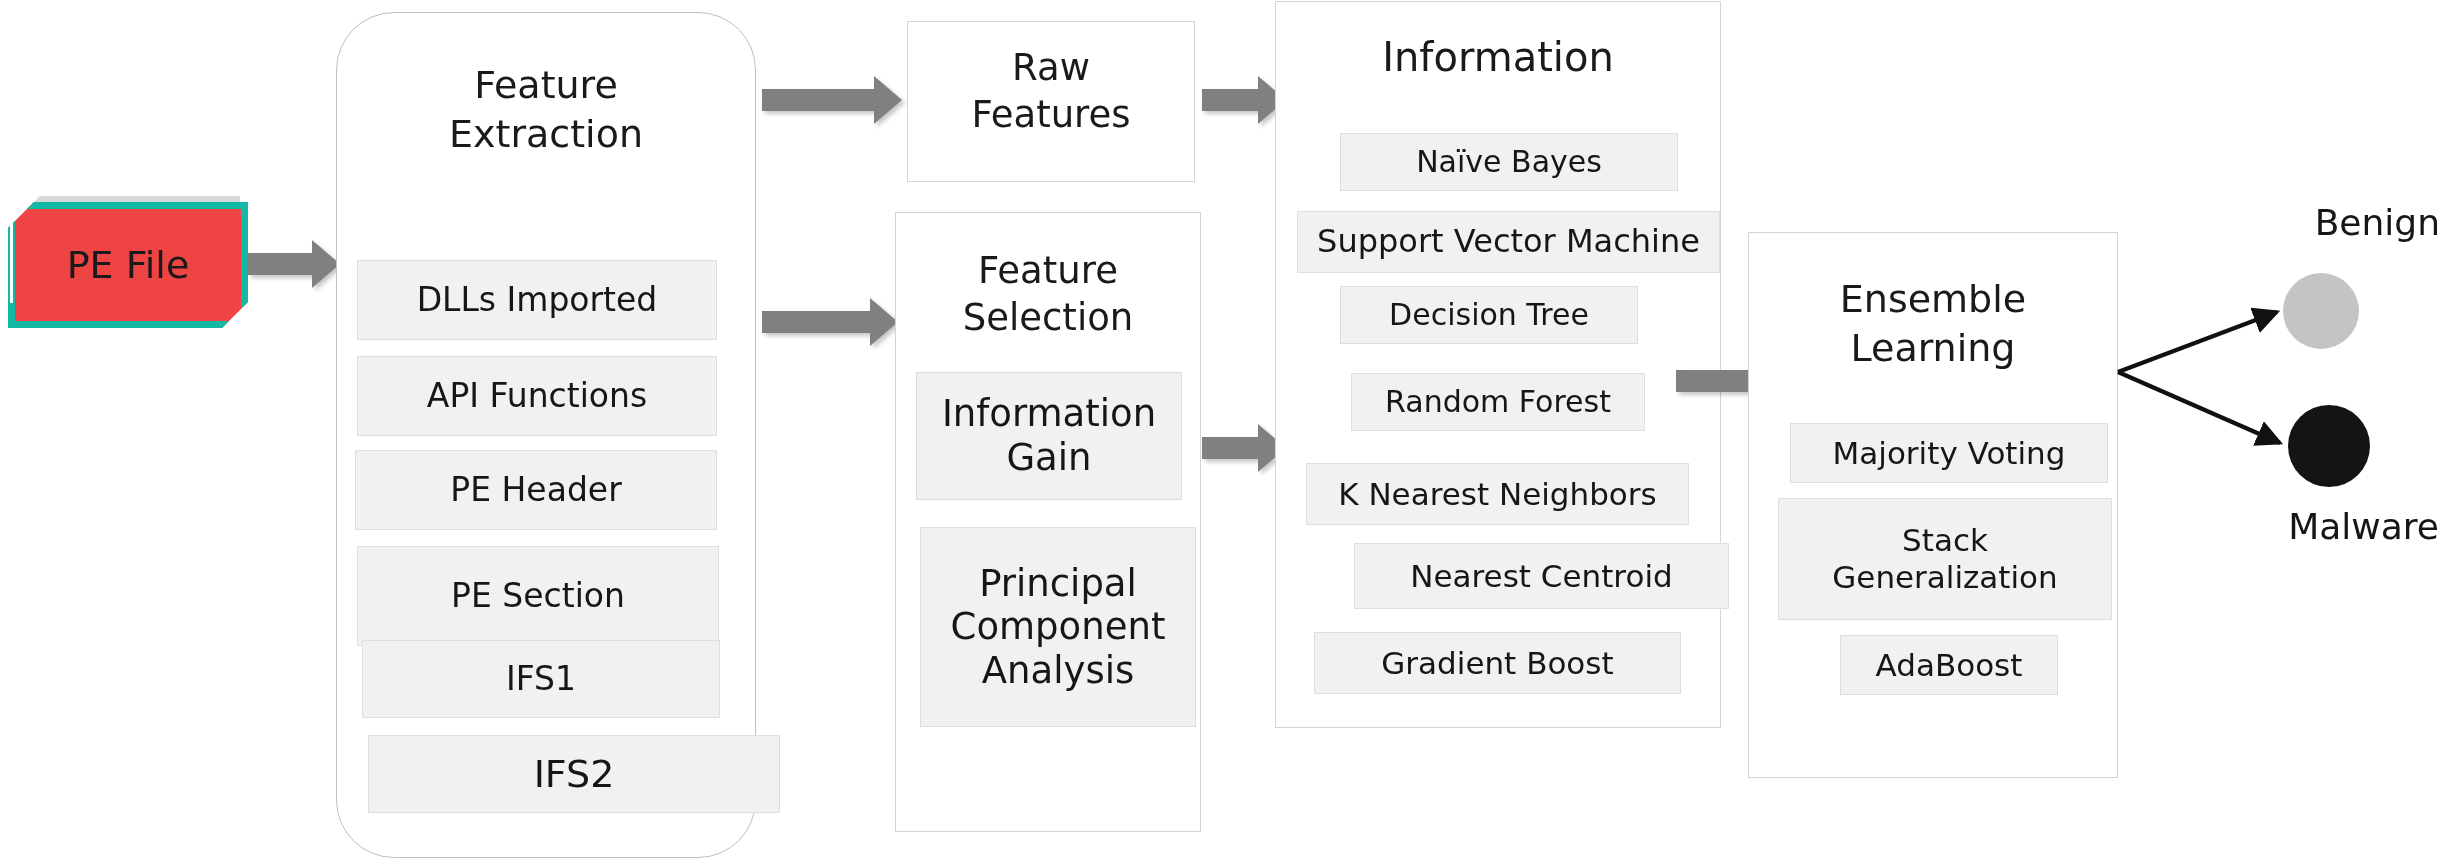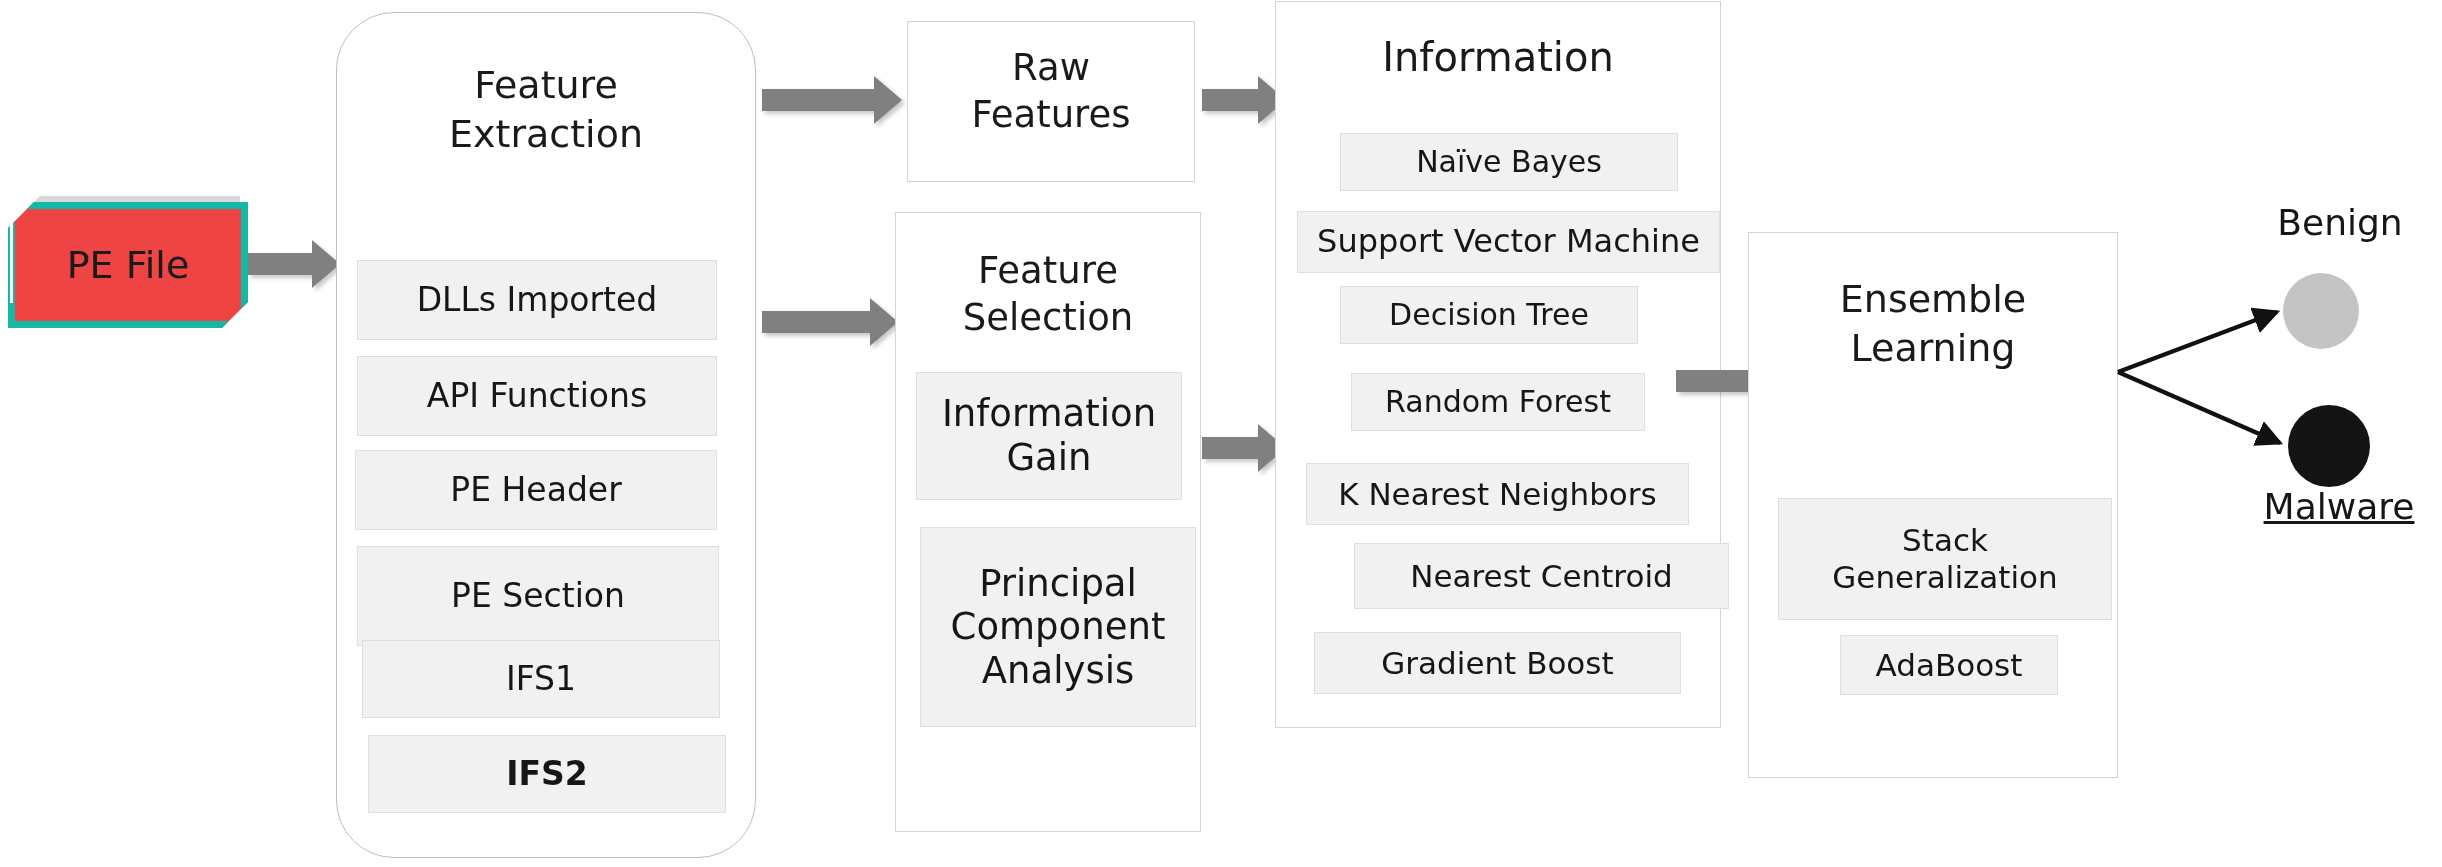--- a/index.html
+++ b/index.html
@@ -88,21 +88,21 @@
     border-bottom: 24px solid transparent;
     border-left: 28px solid #808080;
   }
 
   
   .circle { position: absolute; border-radius: 50%; }
   .out-label {
     position: absolute;
     font-size: 36px;
     color: #161616;
-    text-align: center;
+    text-align: right;
     white-space: nowrap;
   }
   svg.thin-arrows { position: absolute; left: 0; top: 0; overflow: visible; }
 </style>
 </head>
 <body>
 
 <div id="canvas">
 
   <div class="abs pefile-wrap">
@@ -133,21 +133,21 @@
   </div>
   <div class="abs chip" style="left:355px; top:450px; width:362px; height:80px; font-size:33px;">
     <span>PE Header</span>
   </div>
   <div class="abs chip" style="left:357px; top:546px; width:362px; height:100px; font-size:33px;">
     <span>PE Section</span>
   </div>
   <div class="abs chip" style="left:362px; top:640px; width:358px; height:78px; font-size:33px;">
     <span>IFS1</span>
   </div>
-  <div class="abs chip" style="left:368px; top:735px; width:358px; height:78px; font-size:33px;font-weight:bold;">
+  <div class="abs chip" style="left:368px; top:735px; width:412px; height:78px; font-size:38px;">
     <span>IFS2</span>
   </div>
 
   <div class="abs garrow" style="left:762px; top:76px; width:142px; height:48px;">
     <div class="shaft" style="left:0; top:13px; width:112px; height:22px;"></div>
     <div class="head" style="left:112px; top:0;"></div>
   </div>
 
   <div class="abs garrow" style="left:762px; top:298px; width:138px; height:48px;">
     <div class="shaft" style="left:0; top:13px; width:108px; height:22px;"></div>
@@ -217,20 +217,23 @@
     <div class="head" style="left:72px; top:0;"></div>
   </div>
 
   <div class="abs box-plain" style="left:1748px; top:232px; width:370px; height:546px;">
     <div class="box-title" style="top:42px; font-size:38px;">
       <div>Ensemble</div>
       <div>Learning</div>
     </div>
   </div>
 
+  <div class="abs chip" style="left:1790px; top:423px; width:318px; height:60px; font-size:31px;">
+    <span>Majority Voting</span>
+  </div>
   <div class="abs chip" style="left:1778px; top:498px; width:334px; height:122px; font-size:31px; padding:0 10px;">
     <span>Stack Generalization</span>
   </div>
   <div class="abs chip" style="left:1840px; top:635px; width:218px; height:60px; font-size:31px;">
     <span>AdaBoost</span>
   </div>
 
   <svg class="thin-arrows" width="2442" height="867">
     <defs>
       <marker id="blackhead" markerWidth="7" markerHeight="7" refX="5.6" refY="3.2" orient="auto" markerUnits="strokeWidth">
@@ -238,15 +241,15 @@
       </marker>
     </defs>
     <path d="M2118,372 L2277,312" stroke="#111111" stroke-width="4.2" fill="none" marker-end="url(#blackhead)"></path>
     <path d="M2118,372 L2280,443" stroke="#111111" stroke-width="4.2" fill="none" marker-end="url(#blackhead)"></path>
   </svg>
 
   <div class="abs out-label" style="left:2240px; top:202px; width:200px;">Benign</div>
   <div class="abs circle" style="left:2283px; top:273px; width:76px; height:76px; background:#c4c4c4;"></div>
 
   <div class="abs circle" style="left:2288px; top:405px; width:82px; height:82px; background:#141414;"></div>
-  <div class="abs out-label" style="left:2239px; top:486px; width:200px;text-decoration:underline;">Malware</div>
+  <div class="abs out-label" style="left:2239px; top:506px; width:200px;">Malware</div>
 
 </div>
 
 </body></html>

